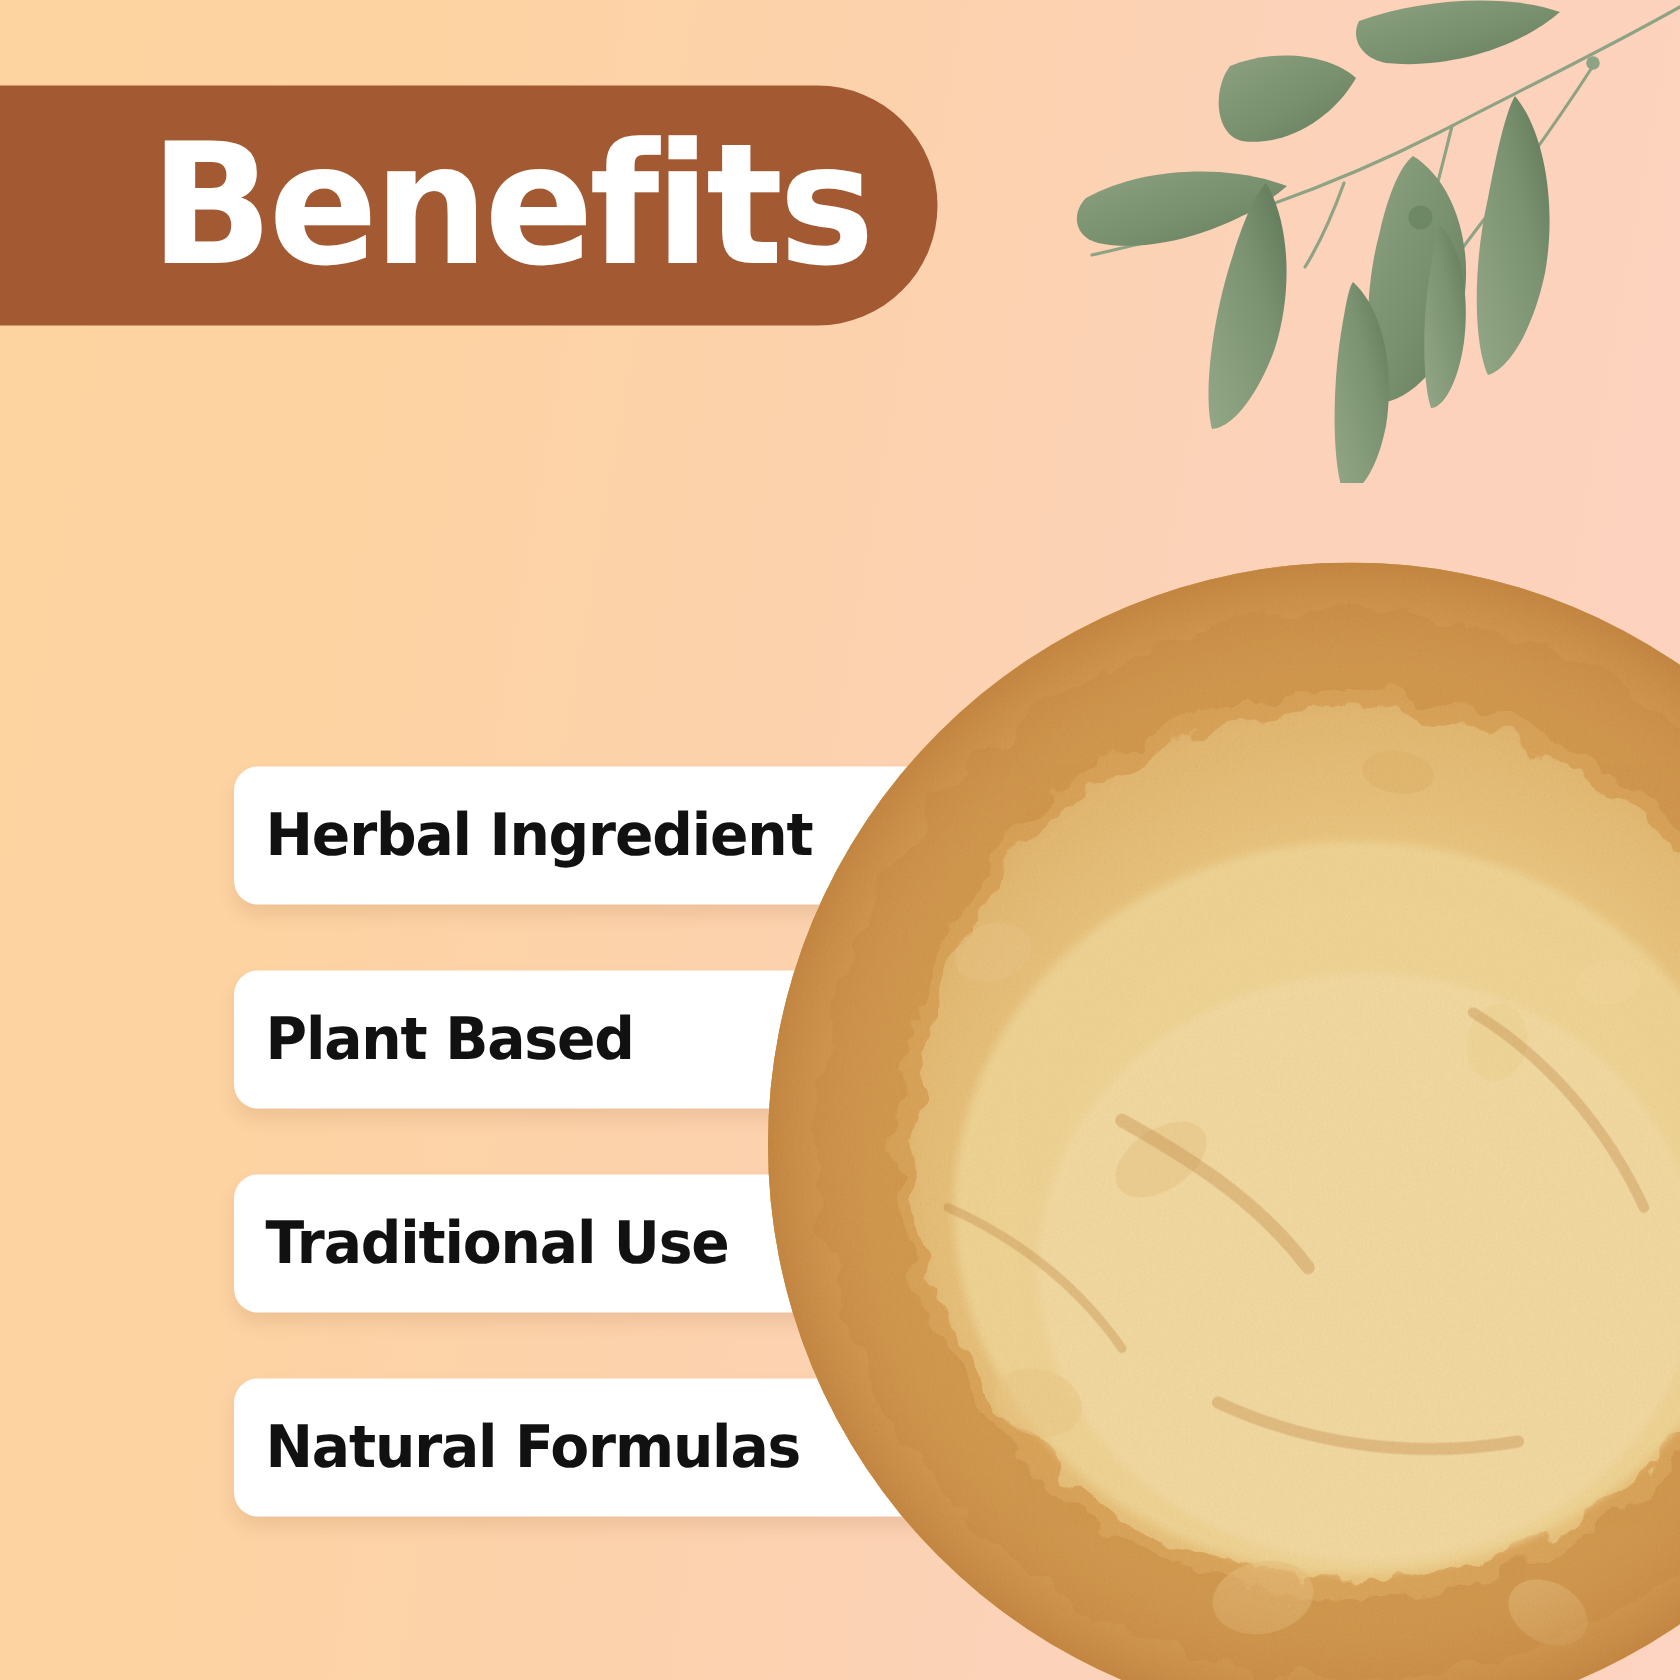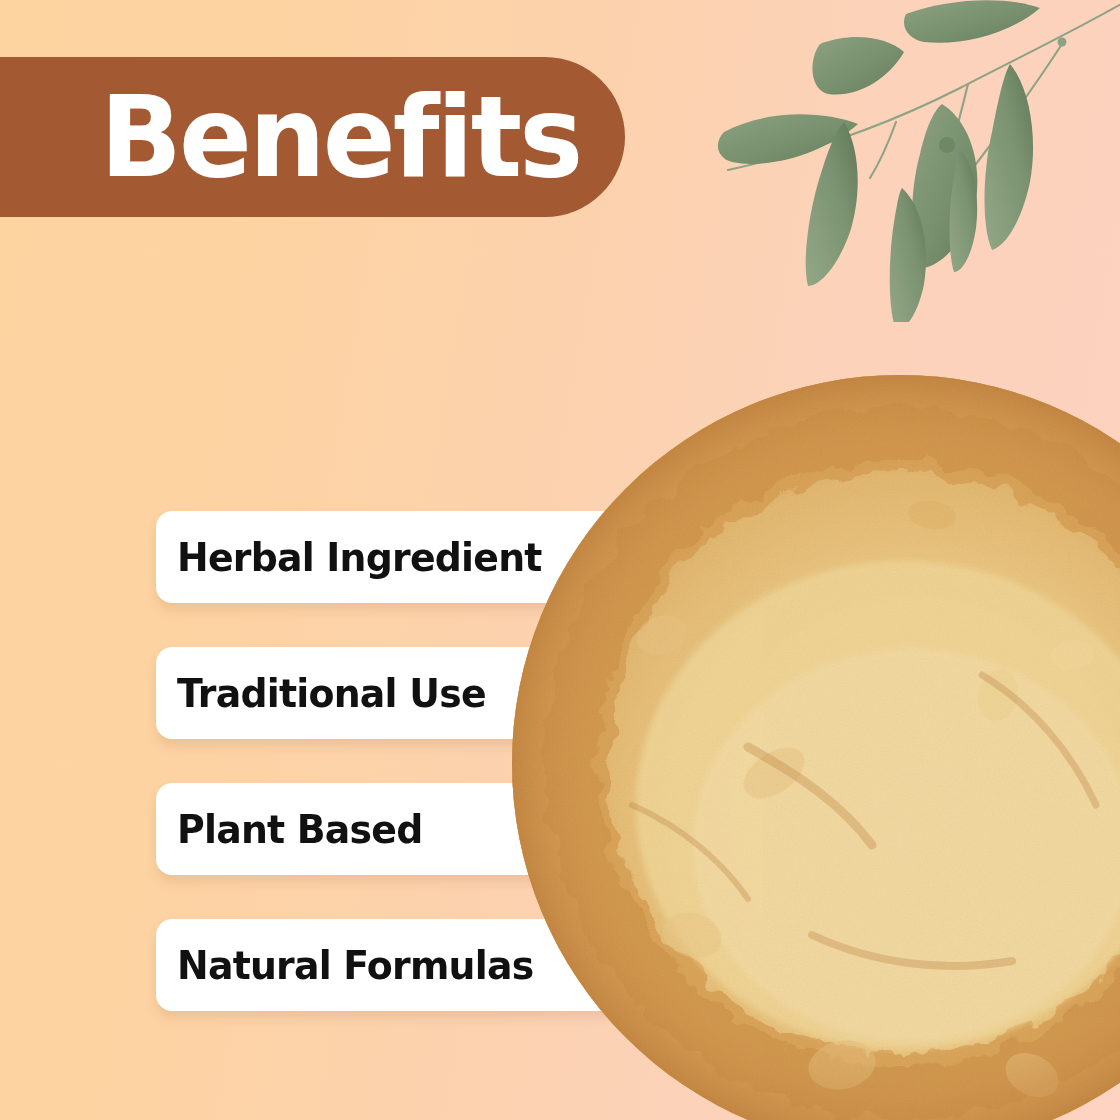--- a/index.html
+++ b/index.html
@@ -143,24 +143,24 @@
 
   <div id="title-banner">
     <span id="title-text">Benefits</span>
   </div>
 
   <div id="benefit-list">
     <div class="benefit-card">
       <span class="benefit-label">Herbal Ingredient</span>
     </div>
     <div class="benefit-card">
+      <span class="benefit-label">Plant Based</span>
+    </div>
+    <div class="benefit-card">
       <span class="benefit-label">Traditional Use</span>
-    </div>
-    <div class="benefit-card">
-      <span class="benefit-label">Plant Based</span>
     </div>
     <div class="benefit-card">
       <span class="benefit-label">Natural Formulas</span>
     </div>
   </div>
 
   <div id="powder-circle">
     <svg id="powder-art" viewBox="0 0 776 776" preserveAspectRatio="xMidYMid slice">
       <defs>
         <radialGradient id="mound" cx="52%" cy="56%" r="62%">

